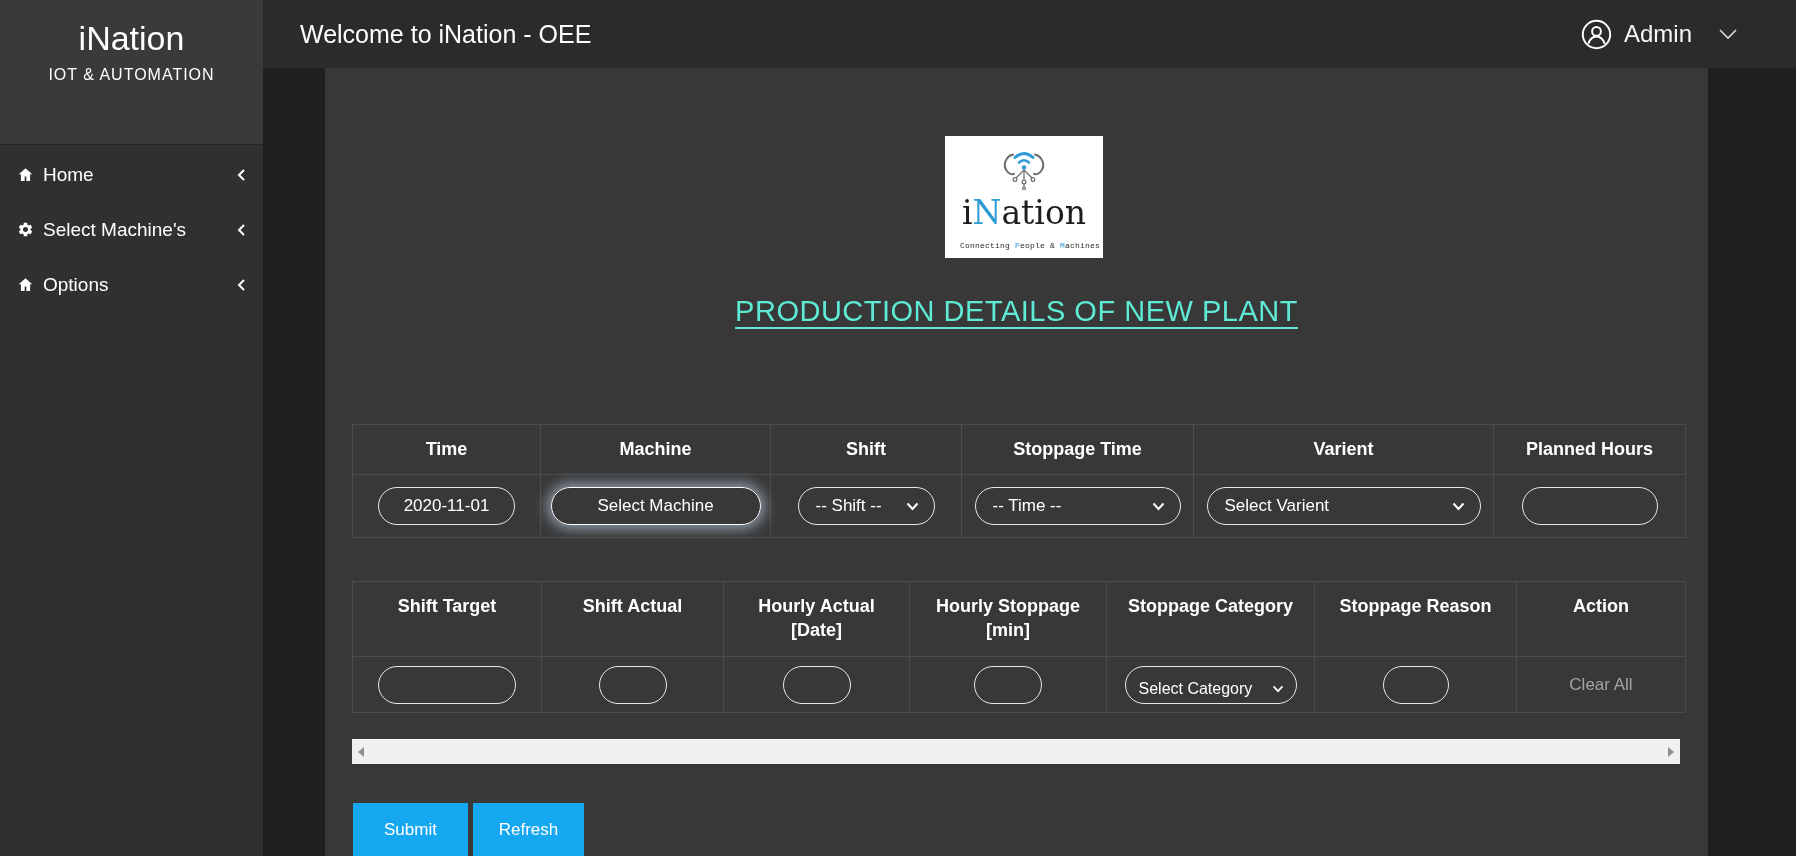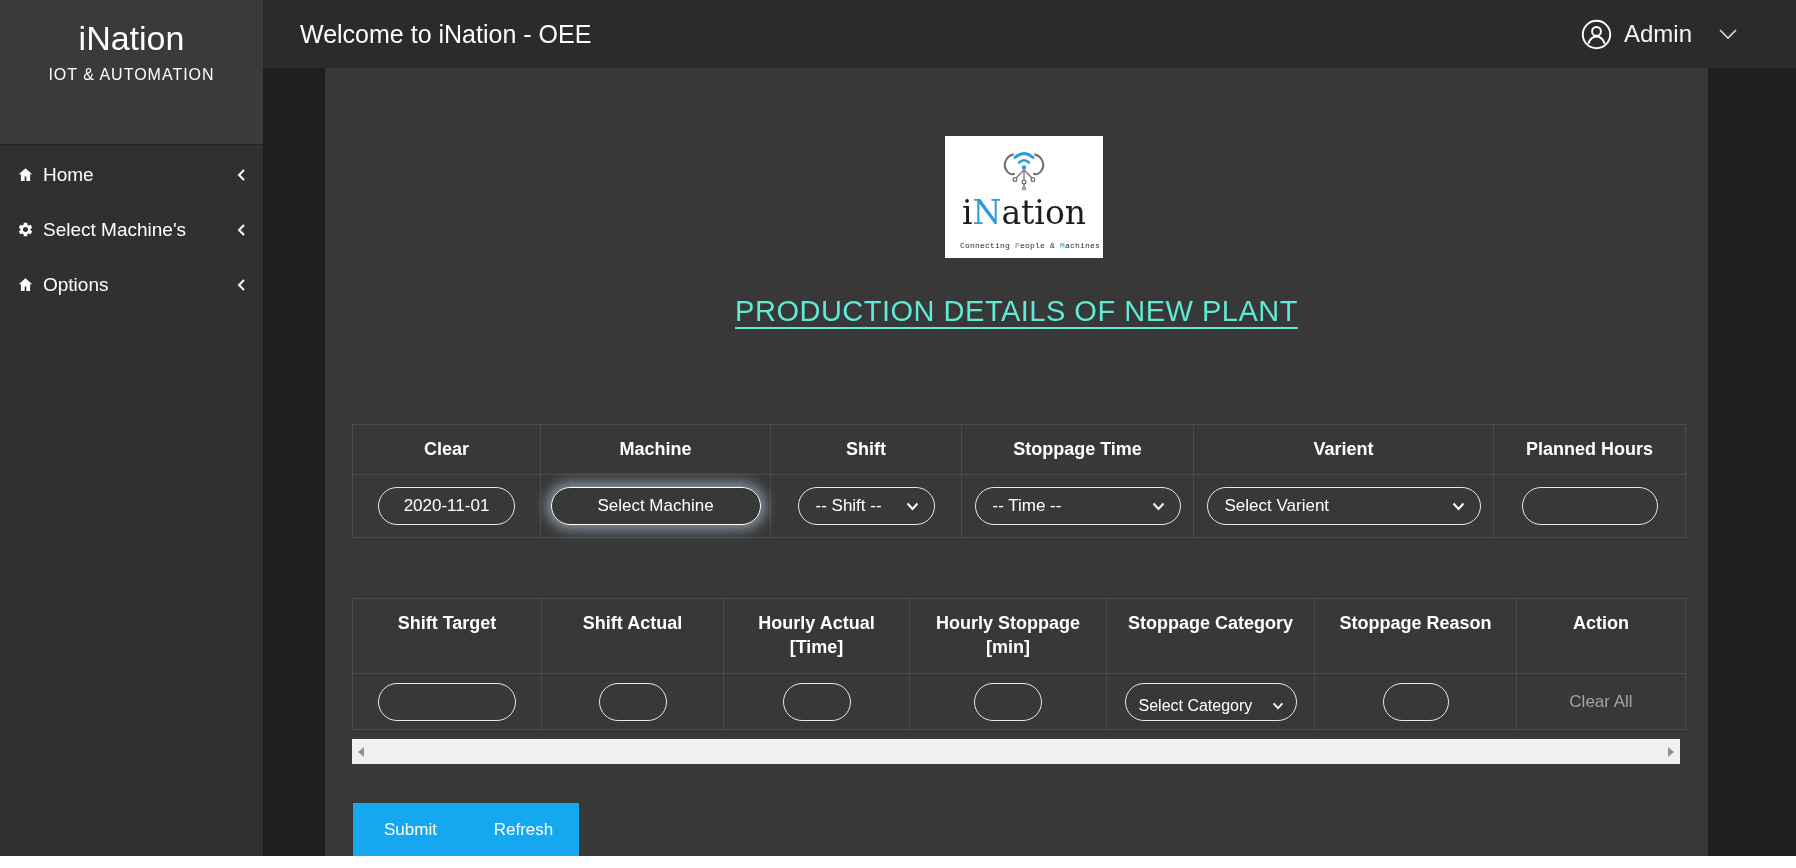--- a/index.html
+++ b/index.html
@@ -49,21 +49,21 @@
              text-decoration:underline; text-underline-offset:6px; text-decoration-thickness:2px; }
 
   
   table.grid { position:absolute; left:27px; border-collapse:collapse; table-layout:fixed;
                width:1333px; color:#fff; }
   table.grid th, table.grid td { border:1px solid #4b4b4b; text-align:center; }
   table.grid th { font-size:18px; font-weight:700; }
   table.t1 { top:356px; }
   table.t1 th { height:50px; vertical-align:middle; }
   table.t1 td { height:63px; vertical-align:middle; }
-  table.t2 { top:513px;margin-top:17px; }
+  table.t2 { top:513px; }
   table.t2 th { height:75px; vertical-align:top; padding-top:12px; }
   table.t2 td { height:56px; vertical-align:middle; }
   .th2 { display:flex; flex-direction:column; line-height:1.35; align-items:center; }
 
   
   .pill { background:transparent; border:1px solid #e8e8e8; border-radius:20px; height:38px;
           color:#fff; font-size:17px; text-align:center; outline:none;
           font-family:"Liberation Sans", sans-serif; }
   .glow { box-shadow:0 0 13px 4px rgba(196,219,240,.6); border-color:#ffffff; }
   .pill-select { display:inline-flex; align-items:center; justify-content:space-between;
@@ -76,21 +76,21 @@
   
   .hscroll { position:absolute; left:27px; top:671px; width:1328px; height:25px; background:#f0f0f0;
              display:flex; align-items:center; justify-content:space-between; padding:0 6px;
              box-shadow:inset 0 1px 0 #fbfbfb; cursor:pointer; }
   .tri-l { width:0; height:0; border-top:5px solid transparent; border-bottom:5px solid transparent;
            border-right:6px solid #8f8f8f; }
   .tri-r { width:0; height:0; border-top:5px solid transparent; border-bottom:5px solid transparent;
            border-left:6px solid #8f8f8f; }
 
   
-  .btn-row { position:absolute; left:28px; top:735px; display:flex; }
+  .btn-row { position:absolute; left:28px; top:735px; display:flex; gap:5px; }
   .btn { height:53px; background:#15a7f0; color:#fff; border:none; font-size:17px;
          font-family:"Liberation Sans", sans-serif; cursor:pointer; }
   .btn.submit { width:115px; }
   .btn.refresh { width:111px; }
 </style>
 </head>
 <body>
 
 <div class="page">
 
@@ -196,21 +196,21 @@
         <colgroup>
           <col style="width:188px">
             <col style="width:230px">
             <col style="width:191px">
           <col style="width:232px">
             <col style="width:300px">
             <col style="width:192px">
         </colgroup>
         <thead>
           <tr>
-            <th>Clear</th>
+            <th>Time</th>
             <th>Machine</th>
             <th>Shift</th>
             <th>Stoppage Time</th>
             <th>Varient</th>
             <th>Planned Hours</th>
           </tr>
         </thead>
         <tbody>
           <tr>
             <td><input class="pill" style="width: 137px;" value="2020-11-01"></td>
@@ -270,21 +270,21 @@
               </th>
             <th>
                 <div class="th2">
                   <span>Shift Actual</span>
                   <span></span>
                 </div>
               </th>
             <th>
                 <div class="th2">
                   <span>Hourly Actual</span>
-                  <span>[Time]</span>
+                  <span>[Date]</span>
                 </div>
               </th>
             <th>
                 <div class="th2">
                   <span>Hourly Stoppage</span>
                   <span>[min]</span>
                 </div>
               </th>
             <th>
                 <div class="th2">

